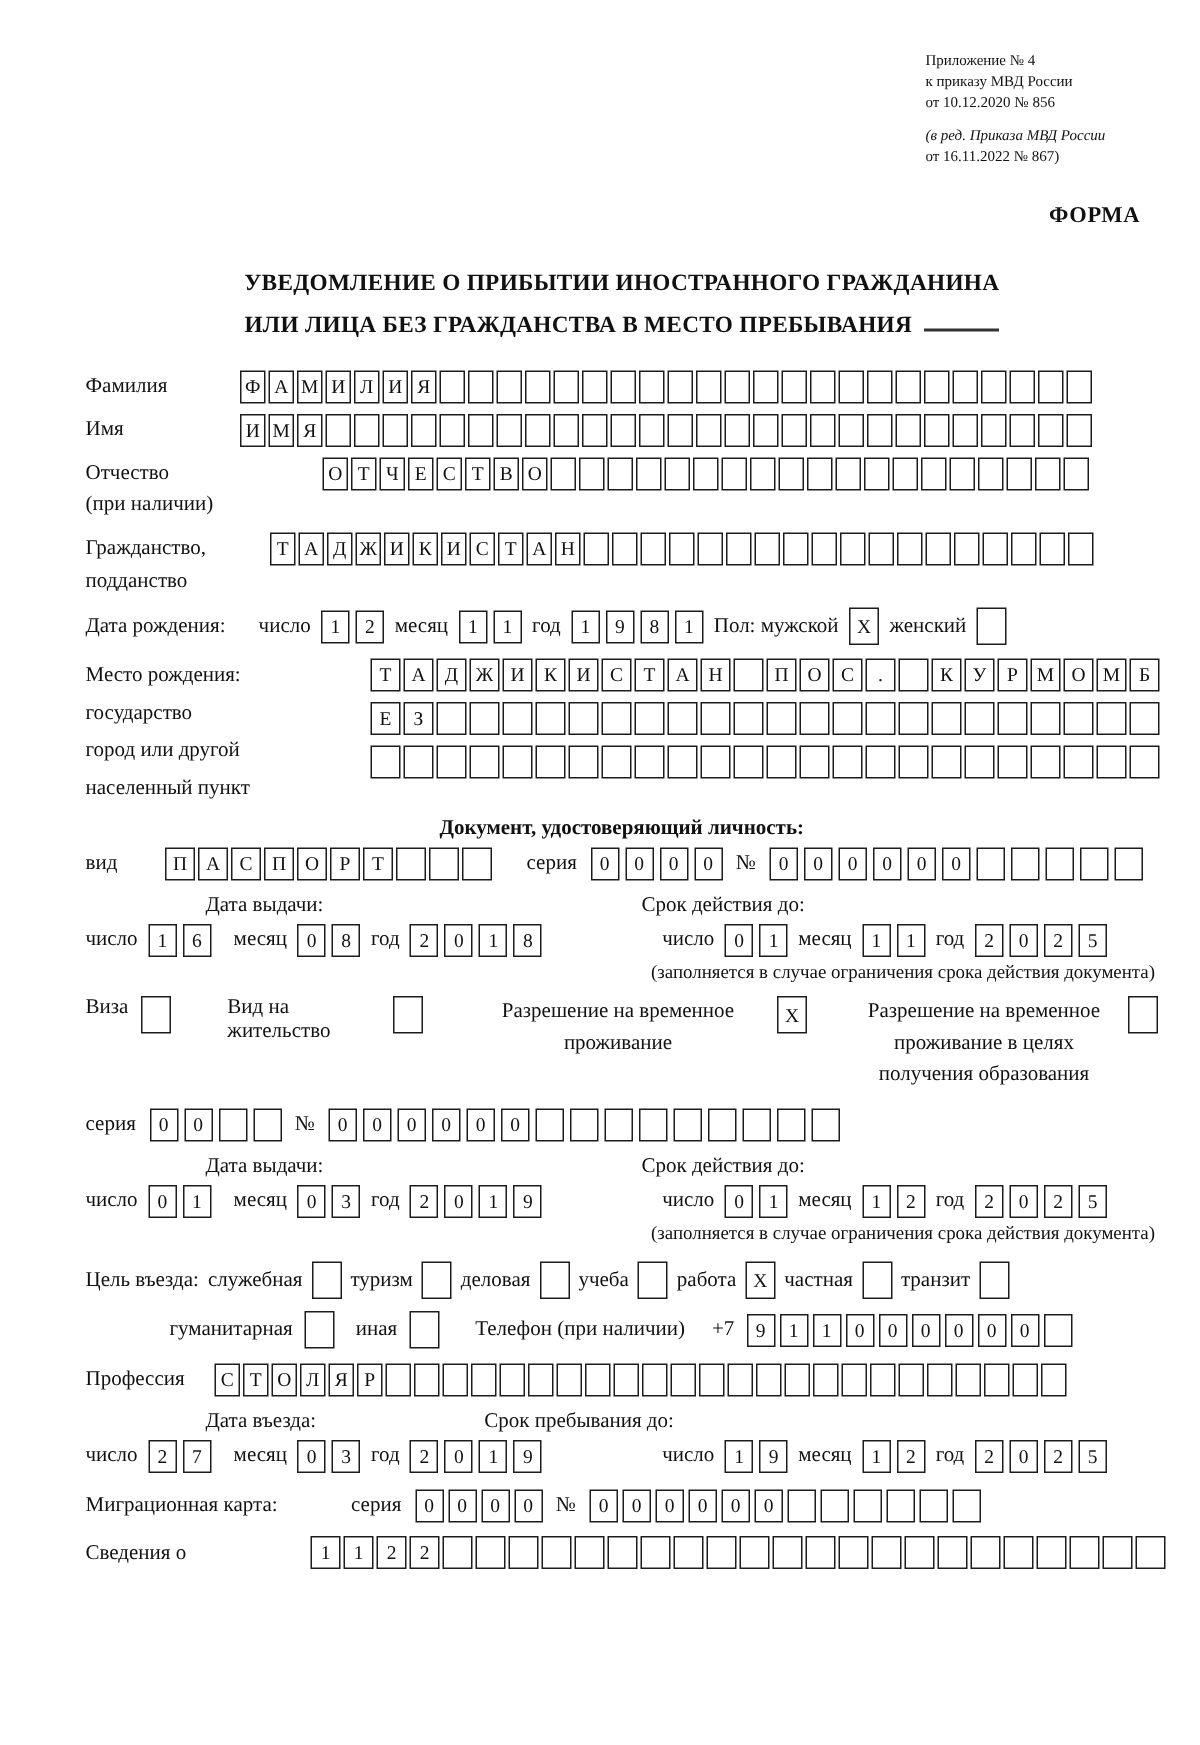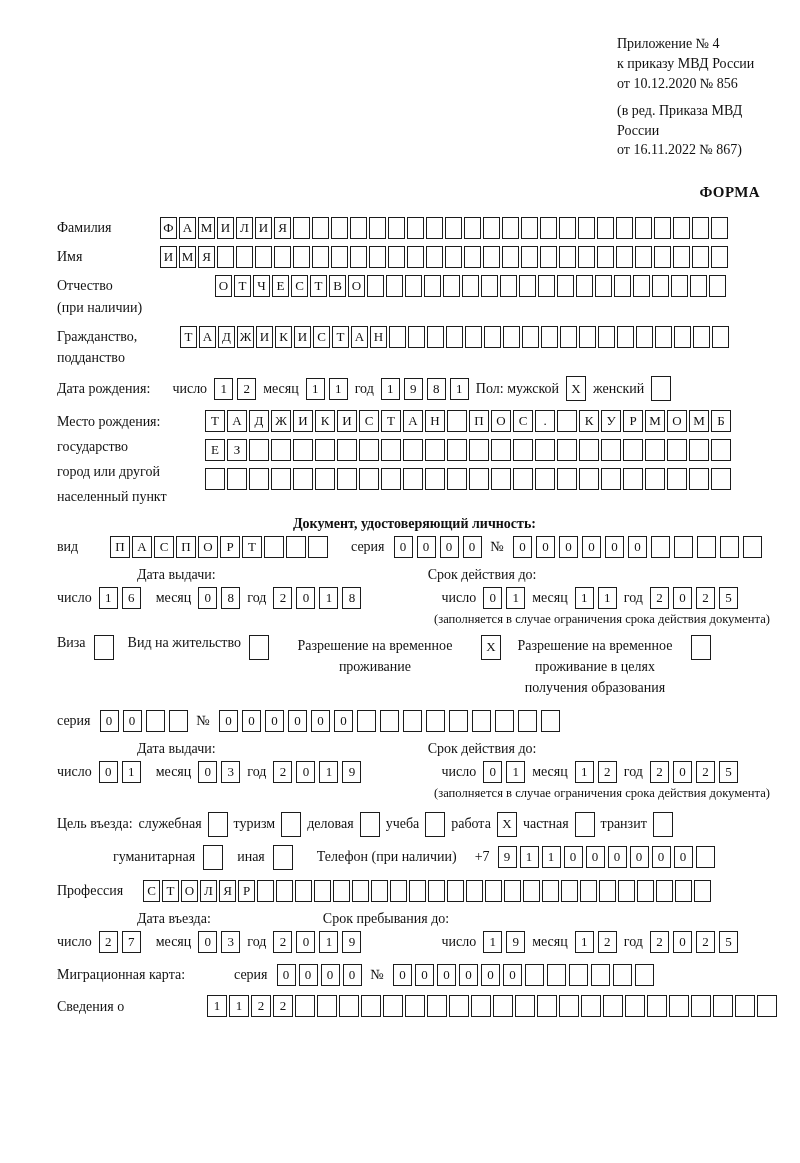--- a/index.html
+++ b/index.html
@@ -1,21 +1,21 @@
 <!DOCTYPE html>
 <html><head>
 <meta charset="utf-8">
 <style>
   html,body{margin:0;padding:0;background:#fff;}
   .page{width:800px;height:1163px;box-sizing:border-box;background:#fff;color:#111;
         padding:34px 28px 0 57px;font-family:"Liberation Serif","DejaVu Serif",serif;
         font-size:14px;overflow:hidden;position:relative;}
   
-  .annex{margin-left:560px;font-size:14px;line-height:1.42;}
-  .annex .grp2{margin-top:7px;}
+  .annex{margin-left:560px;font-size:10px;line-height:1.42;}
+  .annex .grp2{margin-top:7px;font-style:italic;}
   .forma{margin-top:24px;text-align:right;padding-right:12px;font-weight:bold;font-size:15px;letter-spacing:.4px;}
   .title{margin-top:22px;text-align:center;font-weight:bold;font-size:15.5px;line-height:1.8;letter-spacing:.2px;}
   .t-underline{display:inline-block;width:50px;height:13px;border-bottom:2.2px solid #333;margin-left:8px;}
   .sec1{margin-top:24px;font-weight:bold;font-size:14.4px;letter-spacing:.2px;}
   
   .frow{display:flex;align-items:center;margin-top:7px;}
   .frow.top{align-items:flex-start;}
   .lab{flex:0 0 auto;}
   .lab2{line-height:1.55;}
   .bxs{display:flex;gap:2px;flex:0 0 auto;}
@@ -46,20 +46,24 @@
   <div class="annex">
     <div>Приложение № 4</div>
     <div>к приказу МВД России</div>
     <div>от 10.12.2020 № 856</div>
     <div class="grp2">(в ред. Приказа МВД России</div>
     <div>от 16.11.2022 № 867)</div>
   </div>
 
   <div class="forma">ФОРМА</div>
 
+  <div class="title">
+    <div>УВЕДОМЛЕНИЕ О ПРИБЫТИИ ИНОСТРАННОГО ГРАЖДАНИНА</div>
+    <div><span>ИЛИ ЛИЦА БЕЗ ГРАЖДАНСТВА В МЕСТО ПРЕБЫВАНИЯ</span><span class="t-underline"></span></div>
+  </div>
 
 
   <div class="frow" style="margin-top:16px;">
     <span class="lab" style="width:103px;">Фамилия</span>
     <span class="bxs">
         <span class="box">Ф</span>
         <span class="box">А</span>
         <span class="box">М</span>
         <span class="box">И</span>
         <span class="box">Л</span>
@@ -224,21 +228,21 @@
     <span>Пол: мужской</span>
     <span class="bxs cbx">
         <span class="box">X</span>
       </span>
     <span>женский</span>
     <span class="bxs cbx">
         <span class="box"></span>
       </span>
   </div>
 
-  <div class="frow top" style="margin-top:9px;">
+  <div class="frow top" style="margin-top:9px;gap:42px;">
     <span class="lab lab2 lh" style="width:148px;">
       <div>Место рождения:</div>
         <div>государство</div>
       <div>город или другой</div>
         <div>населенный пункт</div>
     </span>
     <span>
       <div class="bxs wide">
           <span class="box">Т</span>
           <span class="box">А</span>
@@ -396,21 +400,21 @@
     <span class="bxs dt">
         <span class="box">2</span>
         <span class="box">0</span>
         <span class="box">2</span>
         <span class="box">5</span>
       </span>
   </div>
   <div class="note">(заполняется в случае ограничения срока действия документа)</div>
 
 
-  <div class="frow top" style="gap:0;margin-top:8px;">
+  <div class="frow top" style="gap:24px;margin-top:8px;">
     <span class="optitem">
       <span>Виза</span>
       <span class="bxs cbx">
           <span class="box"></span>
         </span>
     </span>
     <span class="optitem" style="margin-left:14px;">
       <span>Вид на жительство</span>
       <span class="bxs cbx">
           <span class="box"></span>

